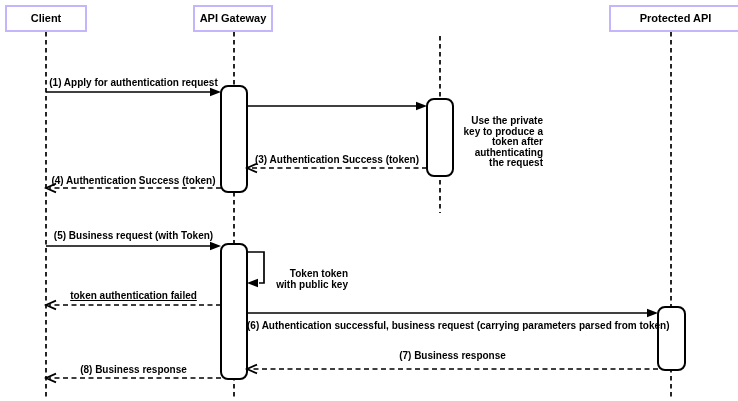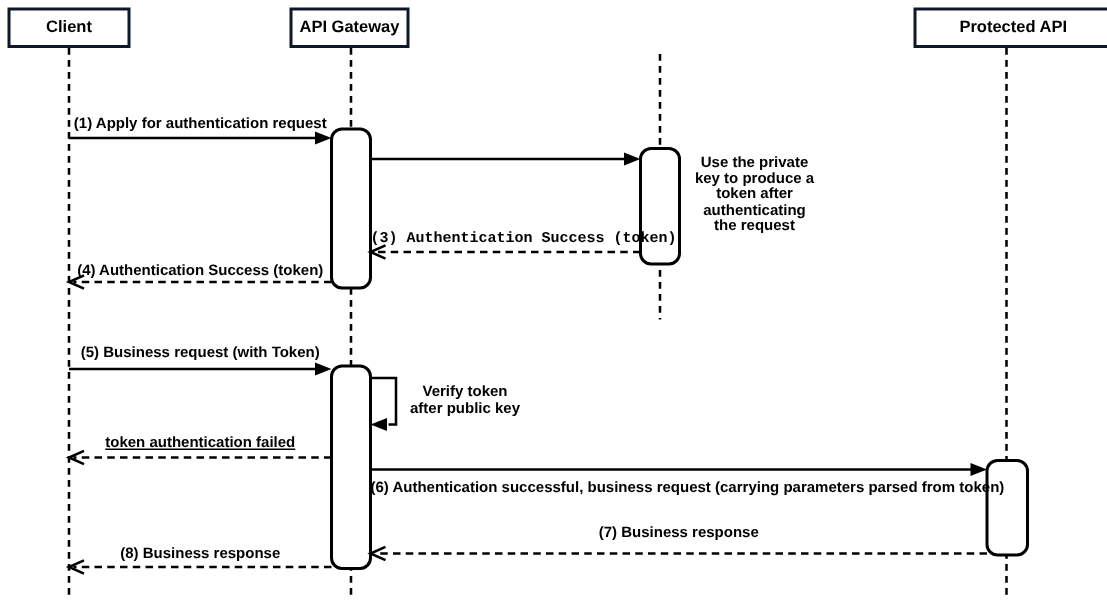--- a/index.html
+++ b/index.html
@@ -7,35 +7,35 @@
     position:relative;
     width:738px;height:401px;
     background:#ffffff;
     font-family:"Liberation Sans", sans-serif;
     overflow:hidden;
   }
   .canvas svg{position:absolute;left:0;top:0;}
   .participant{
     position:absolute;
     box-sizing:border-box;
-    border:2px solid #0f172a;
+    border:2px solid #c4b5fd;
     background:#fff;
     display:flex;align-items:center;justify-content:center;
     text-align:center;
     font-weight:bold;font-size:11px;line-height:12.5px;color:#000;
     z-index:3;
   }
   .msg{
     position:absolute;
     font-weight:bold;font-size:10px;line-height:10.5px;color:#000;
     text-align:center;
     z-index:2;
     white-space:nowrap;
   }
-  .msg.wrap{white-space:normal;text-align:center;}
+  .msg.wrap{white-space:normal;text-align:right;margin-top:12px;}
 </style>
 </head>
 <body>
 
 <div class="canvas">
 
   <svg width="738" height="401" viewBox="0 0 738 401">
 
     <line x1="46" y1="32" x2="46" y2="398" stroke="#000" stroke-width="1.7" stroke-dasharray="4.5,3.5"></line>
     <line x1="234" y1="32" x2="234" y2="398" stroke="#000" stroke-width="1.7" stroke-dasharray="4.5,3.5"></line>
@@ -102,24 +102,24 @@
     <span>Client</span>
   </div>
   <div class="participant" style="left:193px;top:5px;width:80px;height:27px;">
     <span>API Gateway</span>
   </div>
   <div class="participant" style="left:609px;top:5px;width:133px;height:27px;">
     <span>Protected API</span>
   </div>
 
   <div class="msg" style="left:46px;top:78px;width:175px;">(1) Apply for authentication request</div>
-  <div class="msg" style="left:247px;top:155px;width:180px;font-family:Liberation Mono, monospace;">(3) Authentication Success (token)</div>
+  <div class="msg" style="left:247px;top:155px;width:180px;">(3) Authentication Success (token)</div>
   <div class="msg" style="left:46px;top:176px;width:175px;">(4) Authentication Success (token)</div>
   <div class="msg" style="left:46px;top:231px;width:175px;">(5) Business request (with Token)</div>
-  <div class="msg wrap" style="left:272px;top:257px;width:76px;">Verify token after public key</div>
+  <div class="msg wrap" style="left:272px;top:257px;width:76px;">Token token with public key</div>
   <div class="msg" style="left:46px;top:291px;width:175px;text-decoration:underline;">token authentication failed</div>
   <div class="msg" style="left:247px;top:301px;width:411px;margin-top:20px;">(6) Authentication successful, business request (carrying parameters parsed from token)</div>
   <div class="msg" style="left:247px;top:351px;width:411px;">(7) Business response</div>
   <div class="msg" style="left:46px;top:365px;width:175px;">(8) Business response</div>
 
   <div class="msg wrap" style="left:463px;top:104px;width:80px;">Use the private key to produce a token after authenticating the request</div>
 
 </div>
 
 </body></html>

